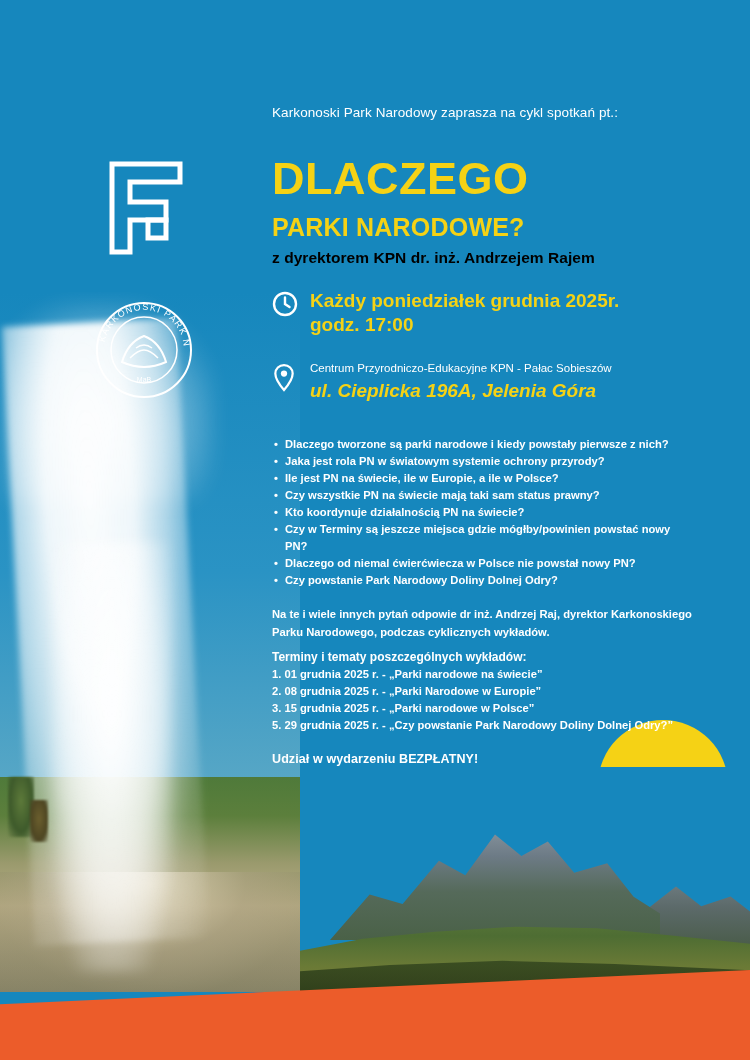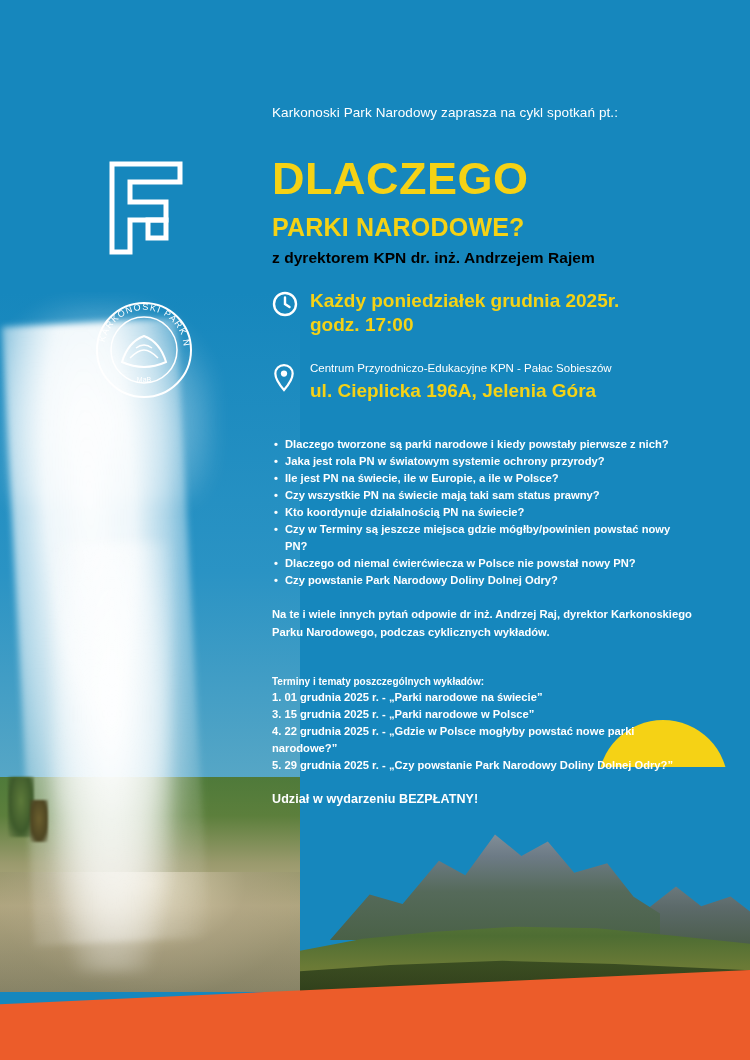--- a/index.html
+++ b/index.html
@@ -260,20 +260,21 @@
     color: #ffffff;
     line-height: 1.3;
     margin-bottom: 4px;
     font-weight: normal;
   }
   .place-big {
     font-size: 19px;
     font-weight: bold;
     color: #f5d215;
     line-height: 1.2;
+    font-style: italic;
   }
 
   .bullets {
     margin-top: 34px;
     margin-left: 2px;
   }
   .bullet {
     display: flex;
     font-size: 11.2px;
     font-weight: bold;
@@ -285,22 +286,22 @@
     flex: 0 0 auto;
   }
   .para {
     margin-top: 17px;
     font-size: 11.2px;
     font-weight: bold;
     line-height: 1.52;
     color: #ffffff;
   }
   .list-head {
-    margin-top: 33px;
-    font-size: 10px;
+    margin-top: 7px;
+    font-size: 12px;
     font-weight: bold;
     line-height: 1.52;
     color: #ffffff;
   }
   .list-item {
     font-size: 11.2px;
     font-weight: bold;
     line-height: 1.52;
     color: #ffffff;
   }
@@ -430,21 +431,21 @@
           <span class="dot">•</span>
           <span>Czy powstanie Park Narodowy Doliny Dolnej Odry?</span>
         </div>
     </div>
 
     <div class="para">Na te i wiele innych pytań odpowie dr inż. Andrzej Raj, dyrektor Karkonoskiego Parku Narodowego, podczas cyklicznych wykładów.</div>
 
     <div class="list-head">Terminy i tematy poszczególnych wykładów:</div>
     <div>
       <div class="list-item">1.  01 grudnia 2025 r. - „Parki narodowe na świecie”</div>
+      <div class="list-item">2.  08 grudnia 2025 r. - „Parki Narodowe w Europie”</div>
       <div class="list-item">3.  15 grudnia 2025 r. - „Parki narodowe w Polsce”</div>
-      <div class="list-item">4.  22 grudnia 2025 r. - „Gdzie w Polsce mogłyby powstać nowe parki narodowe?”</div>
       <div class="list-item">5.  29 grudnia 2025 r. - „Czy powstanie Park Narodowy Doliny Dolnej Odry?”</div>
     </div>
 
     <div class="free-note">Udział w wydarzeniu BEZPŁATNY!</div>
 
   </div>
 </div>
 
 </body></html>

